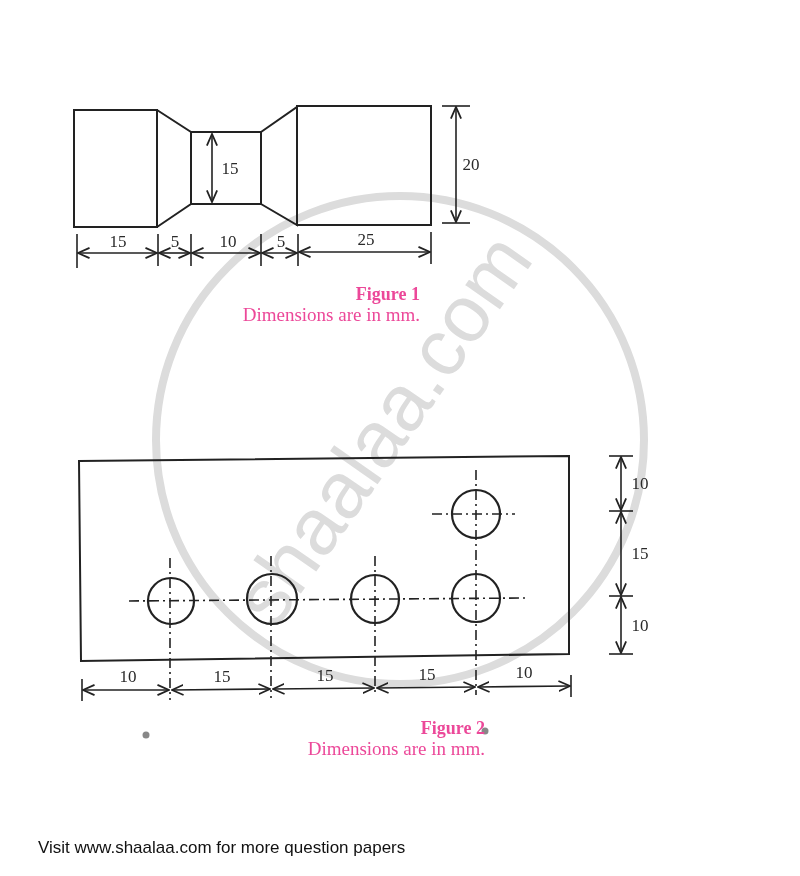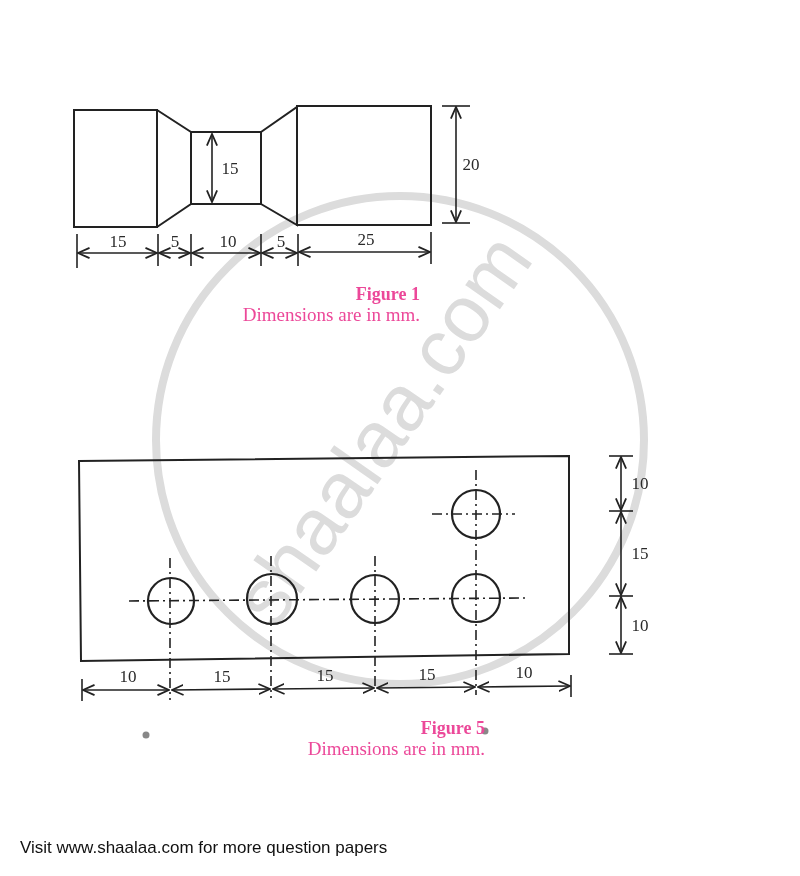--- a/index.html
+++ b/index.html
@@ -1,21 +1,21 @@
 <!DOCTYPE html>
 <html><head>
 <meta charset="utf-8">
 <style>
   html, body { margin: 0; padding: 0; background: #ffffff; }
   body { width: 800px; height: 876px; position: relative; overflow: hidden; font-family: "Liberation Serif", serif; color: #222; }
   .canvas { position: absolute; left: 0; top: 0; width: 800px; height: 876px; }
   .caption { position: absolute; text-align: right; font-family: "Liberation Serif", serif; color: #ec4899; }
   .caption .title { font-weight: bold; font-size: 18px; line-height: 22px; }
   .caption .sub { font-size: 19px; line-height: 20px; }
-  .footer { position: absolute; left: 20px; top: 838px; font-family: "Liberation Sans", sans-serif; font-size: 17px; color: #111; }
+  .footer { position: absolute; left: 38px; top: 838px; font-family: "Liberation Sans", sans-serif; font-size: 17px; color: #111; }
   svg text { font-family: "Liberation Serif", serif; fill: #2a2a2a; }
 </style>
 </head>
 <body>
 
 <div class="canvas">
 <svg width="800" height="876" viewBox="0 0 800 876" xmlns="http://www.w3.org/2000/svg">
   <defs>
     <marker id="arr" viewBox="0 0 10 10" refX="9" refY="5" markerWidth="8" markerHeight="8" orient="auto-start-reverse">
       <path d="M0,1 L9,5 L0,9" fill="none" stroke="#222" stroke-width="1.4"></path>
@@ -124,17 +124,17 @@
   <circle cx="485" cy="731" r="3.5" fill="#888"></circle>
 </svg>
 </div>
 
 <div class="caption" style="left:150px; top:283px; width:270px;">
   <div class="title">Figure 1</div>
   <div class="sub">Dimensions are in mm.</div>
 </div>
 
 <div class="caption" style="left:215px; top:717px; width:270px;">
-  <div class="title">Figure 5</div>
+  <div class="title">Figure 2</div>
   <div class="sub">Dimensions are in mm.</div>
 </div>
 
 <div class="footer">Visit www.shaalaa.com for more question papers</div>
 
 </body></html>

